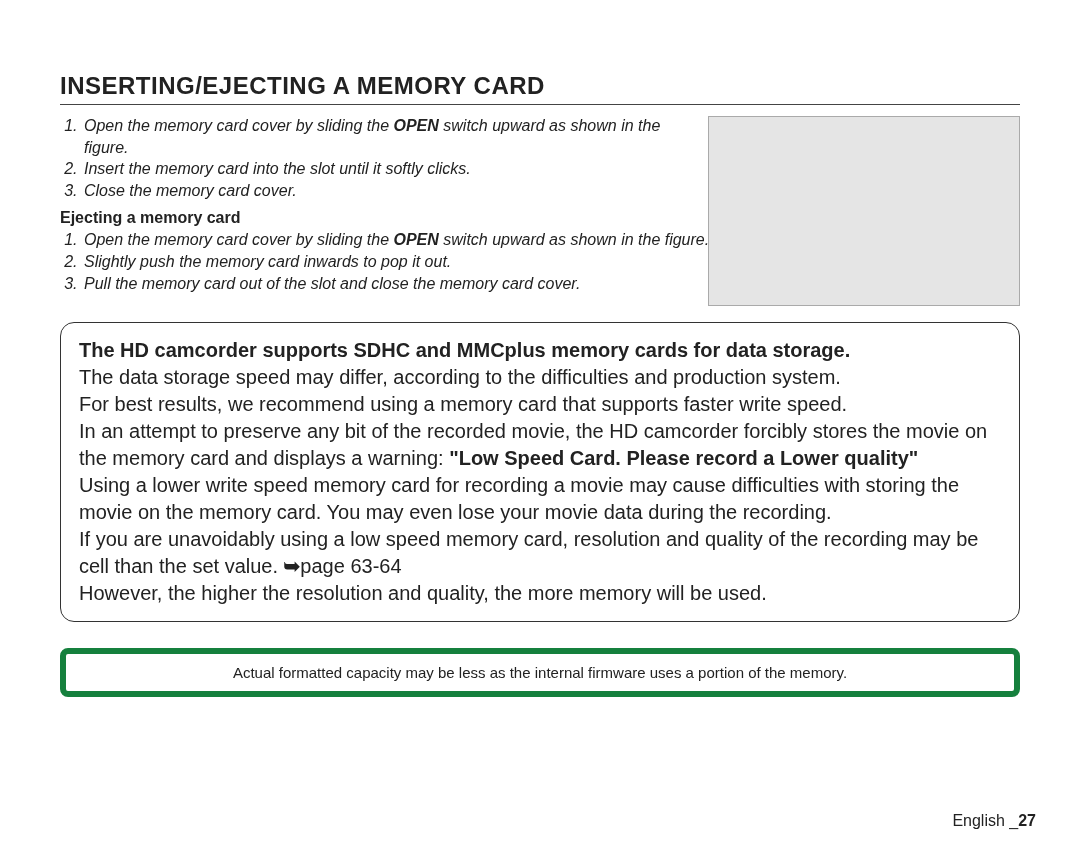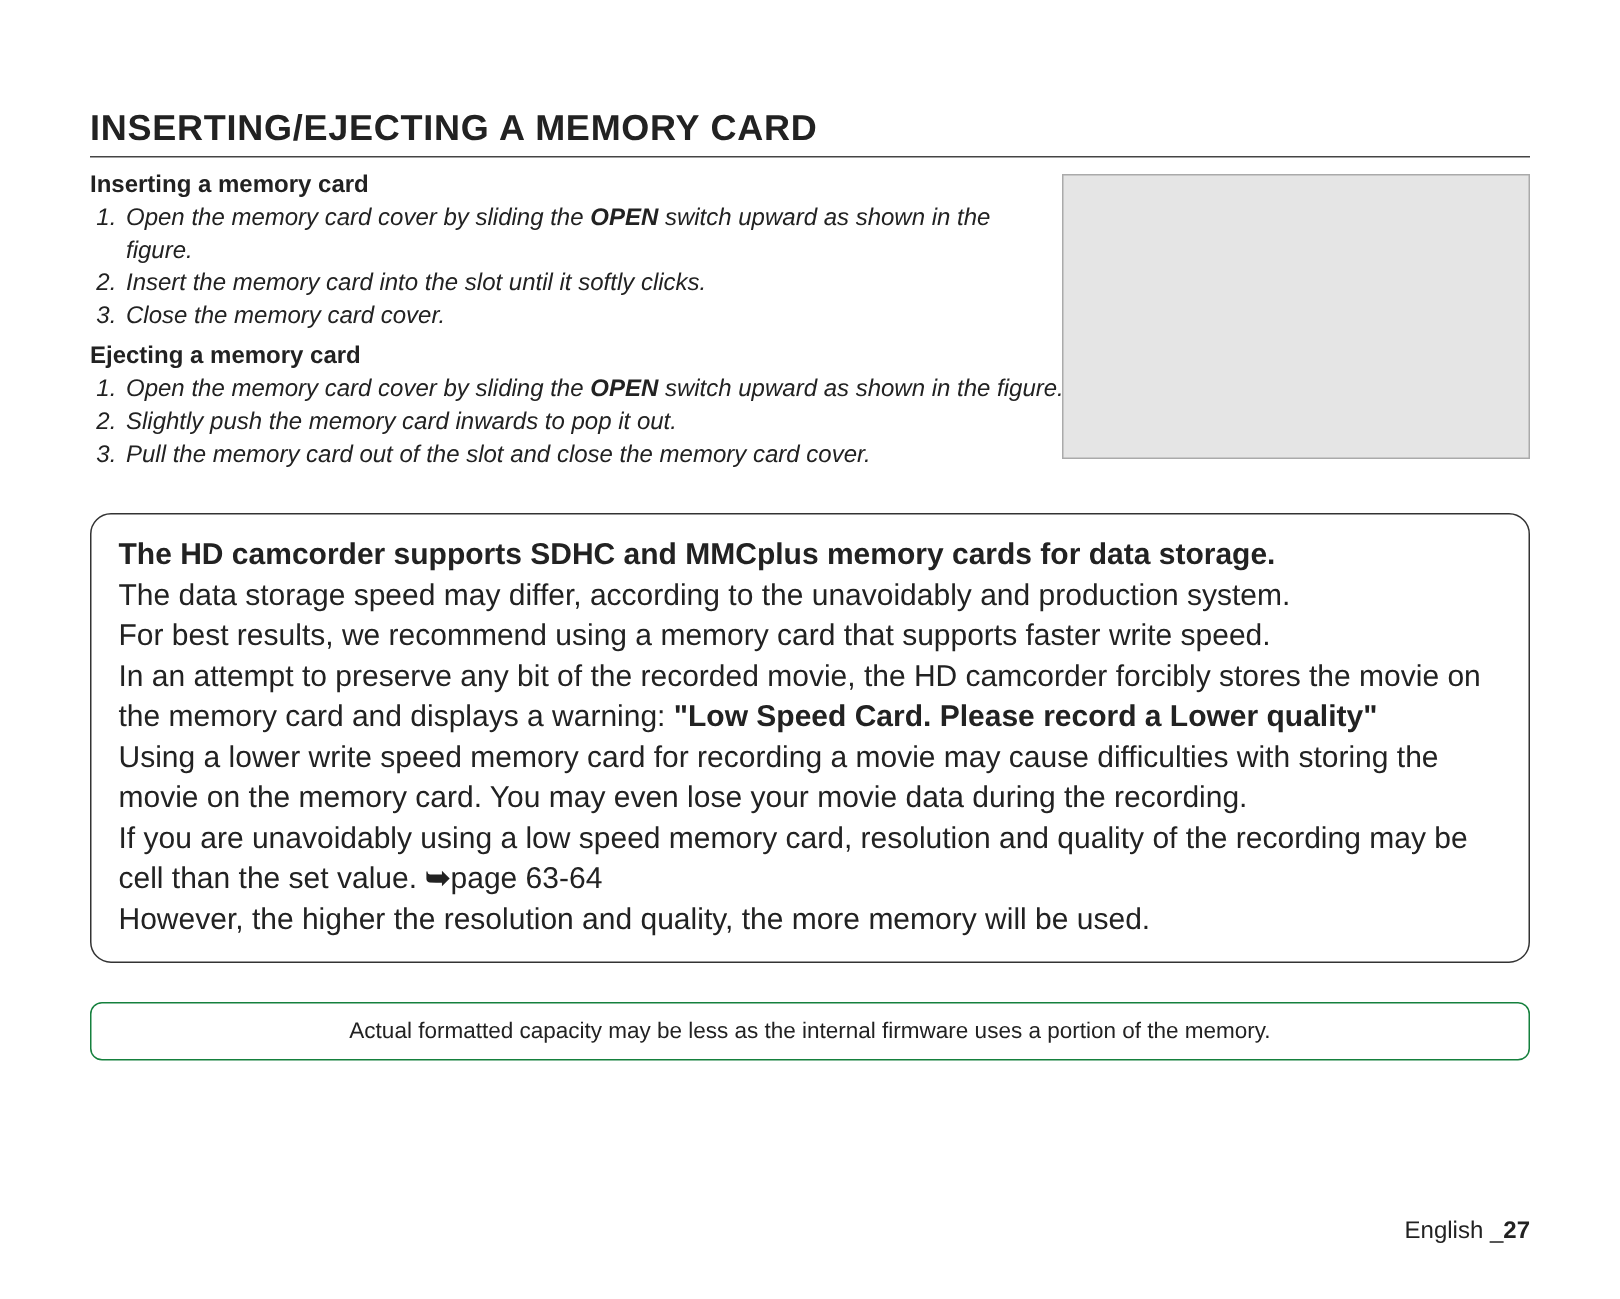--- a/index.html
+++ b/index.html
@@ -72,51 +72,50 @@
     font-size: 20px;
     line-height: 1.35;
   }
   .info-box .b { font-weight: bold; }
   .info-box ul {
     margin: 0 0 0 4px;
     padding-left: 20px;
   }
   .note-box {
     margin-top: 26px;
-    border: 1px solid #15803d;
+    border: 6px solid #15803d;
     border-radius: 8px;
     padding: 10px 18px;
     text-align: center;
     font-size: 15px;
   }
   .arrow-glyph {
     font-weight: bold;
   }
   .page-footer {
     position: absolute;
     bottom: 36px;
-    right: 60px;
+    right: 44px;
     font-size: 16px;
   }
   .page-footer .pn { font-weight: bold; }
   .bold { font-weight: bold; }
 </style>
 </head>
 <body>
 
 <div class="page">
 
   <h1 class="title">INSERTING/EJECTING A MEMORY CARD</h1>
 
   <div class="figure-placeholder"></div>
 
   <div class="content-flow">
 
     <div class="narrow-right">
-      <div class="sub-heading">Inserting a memory card</div>
       <ol class="num">
         <li>
           <span>Open the memory card cover by sliding the </span><span class="bold">OPEN</span><span> switch upward as shown in the figure.</span>
         </li>
         <li>
           <span>Insert the memory card into the slot until it softly clicks.</span>
         </li>
         <li>Close the memory card cover.</li>
       </ol>
     </div>
@@ -125,21 +124,21 @@
     <ol class="num">
       <li>
         <span>Open the memory card cover by sliding the </span><span class="bold">OPEN</span><span> switch upward as shown in the figure.</span>
       </li>
       <li>Slightly push the memory card inwards to pop it out.</li>
       <li>Pull the memory card out of the slot and close the memory card cover.</li>
     </ol>
 
     <div class="info-box">
       <div class="b">The HD camcorder supports SDHC and MMCplus memory cards for data storage.</div>
-      <div>The data storage speed may differ, according to the unavoidably and production system.</div>
+      <div>The data storage speed may differ, according to the difficulties and production system.</div>
       <div>For best results, we recommend using a memory card that supports faster write speed.</div>
       <div>
         <span>In an attempt to preserve any bit of the recorded movie, the HD camcorder forcibly stores the movie on the memory card and displays a warning: </span><span class="b">"Low Speed Card. Please record a Lower quality"</span>
       </div>
       <div>Using a lower write speed memory card for recording a movie may cause difficulties with storing the movie on the memory card. You may even lose your movie data during the recording.</div>
       <div>
         <span>If you are unavoidably using a low speed memory card, resolution and quality of the recording may be cell than the set value. </span><span class="arrow-glyph">➥</span><span>page 63-64</span>
       </div>
       <div>However, the higher the resolution and quality, the more memory will be used.</div>
     </div>

